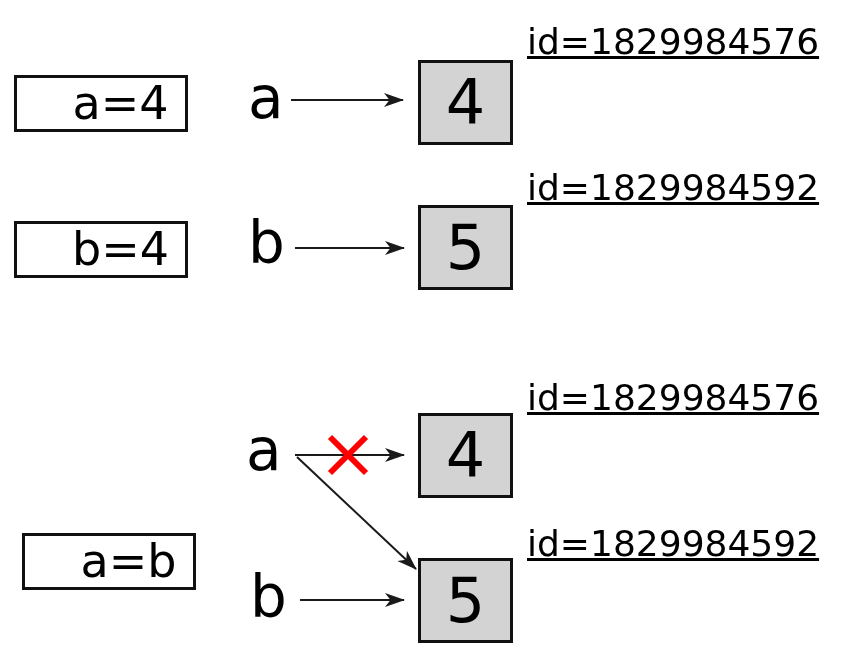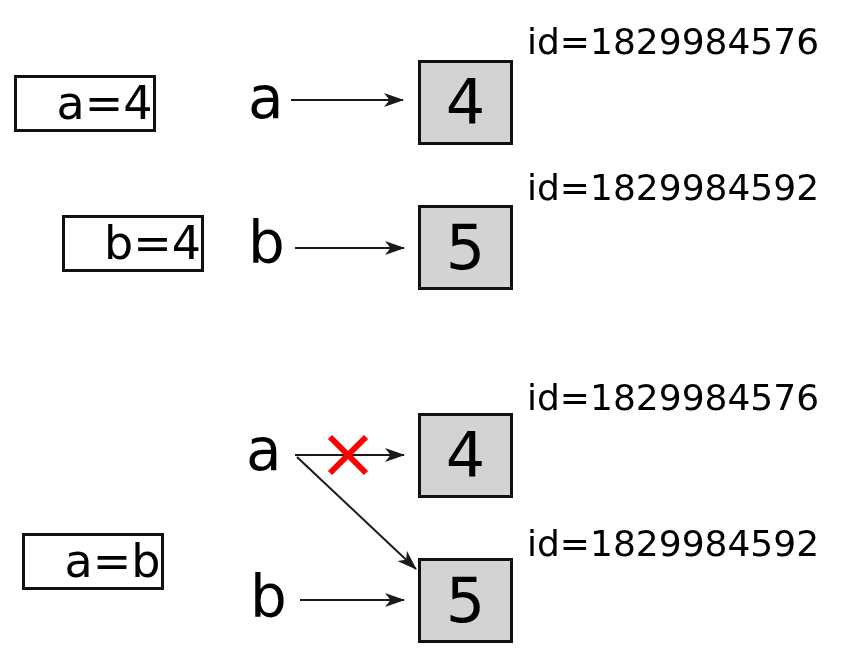--- a/index.html
+++ b/index.html
@@ -12,21 +12,21 @@
   #canvas {
     position: relative;
     width: 857px;
     height: 663px;
     background: var(--background, #fff);
     overflow: hidden;
   }
   .code-box {
     position: absolute;
     box-sizing: border-box;
-    width: 142px;
+    width: 174px;
     height: 57px;
     border: 3px solid var(--box-border, #111);
     background: var(--background, #fff);
     font-size: 46px;
     line-height: 50px;
     text-align: center;
     letter-spacing: 0px;
     padding-left: 39px;
   }
   .var-label {
@@ -43,20 +43,21 @@
     background: var(--object-fill, #d3d3d3);
     font-size: 62px;
     line-height: 79px;
     text-align: center;
   }
   .id-label {
     position: absolute;
     font-size: 36px;
     line-height: 1;
     white-space: nowrap;
+    text-decoration: underline;
   }
   .arrow-svg {
     position: absolute;
     overflow: visible;
     color: var(--arrow, #1a1a1a);
   }
   .cross-svg {
     position: absolute;
     overflow: visible;
     color: var(--cross, #f00);
@@ -80,21 +81,21 @@
       </defs>
       <line x1="3" y1="11" x2="115" y2="11" stroke="currentColor" stroke-width="1.8" marker-end="url(#ah1)"></line>
     </svg>
 
     <div class="obj-box" style="left:418px; top:60px;">4</div>
 
     <div class="id-label" style="left:527px; top:24px;">id=1829984576</div>
   </div>
 
   <div>
-    <div class="code-box" style="left:14px; top:215px;margin-left:48px;">b=4</div>
+    <div class="code-box" style="left:14px; top:221px;">b=4</div>
 
     <div class="var-label" style="left:248px; top:214px;">b</div>
 
     <svg class="arrow-svg" style="left:292px; top:237px;" width="122" height="22">
       <defs>
         <marker id="ah2" markerWidth="22" markerHeight="16" refX="19" refY="7" orient="auto" markerUnits="userSpaceOnUse">
           <path d="M0,0 L20,7 L0,14 L5.5,7 Z" fill="currentColor"></path>
         </marker>
       </defs>
       <line x1="3" y1="11" x2="112" y2="11" stroke="currentColor" stroke-width="1.8" marker-end="url(#ah2)"></line>

